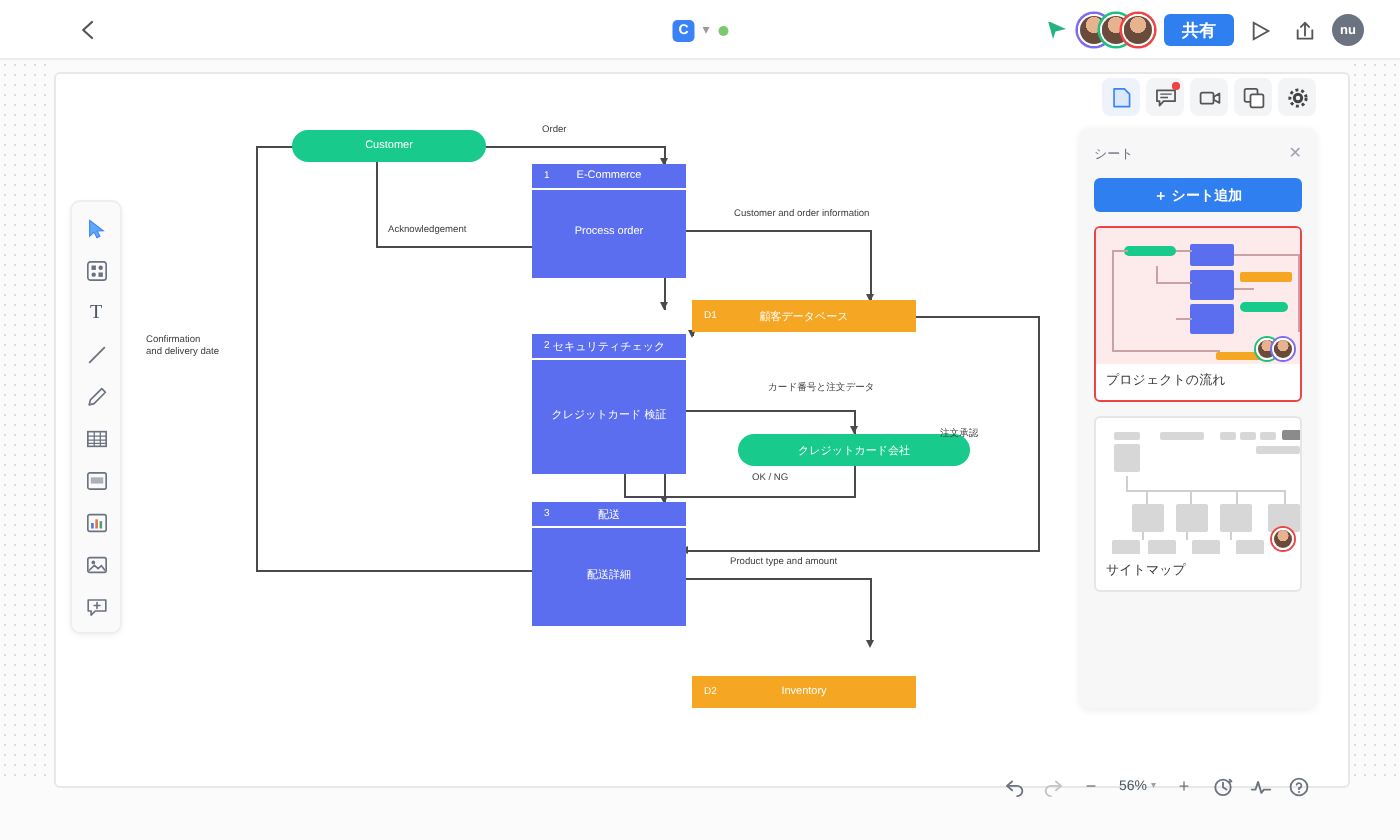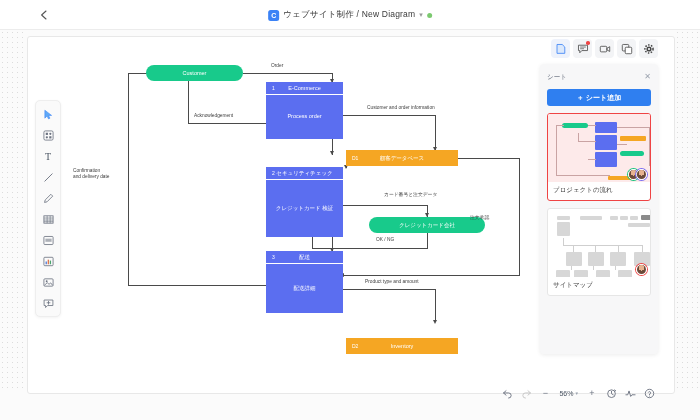--- a/index.html
+++ b/index.html
@@ -278,25 +278,51 @@
 
   <div class="header">
     <div class="back-btn">
       <svg width="7" height="10" viewBox="0 0 7 10">
           <path d="M6 1 L1.6 5 L6 9" fill="none" stroke="#555" stroke-width="1.1" stroke-linecap="round" stroke-linejoin="round"></path>
         </svg>
     </div>
 
     <div class="title-wrap">
       <div class="brand-chip">C</div>
-      <span class="title-text">ウェブサイト制作 / New Diagram</span>
       <span class="title-caret">▾</span>
       <span class="title-dot"></span>
     </div>
 
+    <div class="header-right">
+      <div class="cursor-flag"></div>
+      <div class="avatars">
+        <div class="avatar av-ring1">
+            <div class="face"></div>
+          </div>
+        <div class="avatar av-ring2">
+            <div class="face"></div>
+          </div>
+        <div class="avatar av-ring3">
+            <div class="face"></div>
+          </div>
+      </div>
+      <div class="share-btn">共有</div>
+      <div class="hicon">
+        <svg width="11" height="11" viewBox="0 0 12 12">
+            <path d="M2 1.5 L10 6 L2 10.5 Z" fill="none" stroke="#555" stroke-width="1"></path>
+          </svg>
+      </div>
+      <div class="hicon">
+        <svg width="11" height="11" viewBox="0 0 12 12">
+            <path d="M2 5.2 V10.2 H10 V5.2" fill="none" stroke="#555" stroke-width="1"></path>
+            <path d="M6 8.5 V1.6 M3.8 3.8 L6 1.5 L8.2 3.8" fill="none" stroke="#555" stroke-width="1" stroke-linecap="round"></path>
+          </svg>
+      </div>
+      <div class="user-avatar">nu</div>
+    </div>
   </div>
 
   <div class="canvas">
     <div class="diagram">
 
       <div class="ln h" style="left:215px;top:36px;width:90px;"></div>
       <div class="ln v" style="left:304px;top:36px;height:9px;"></div>
       <div class="arrow down" style="left:301.5px;top:42px;"></div>
 
       <div class="ln h" style="left:160px;top:86px;width:83px;"></div>

